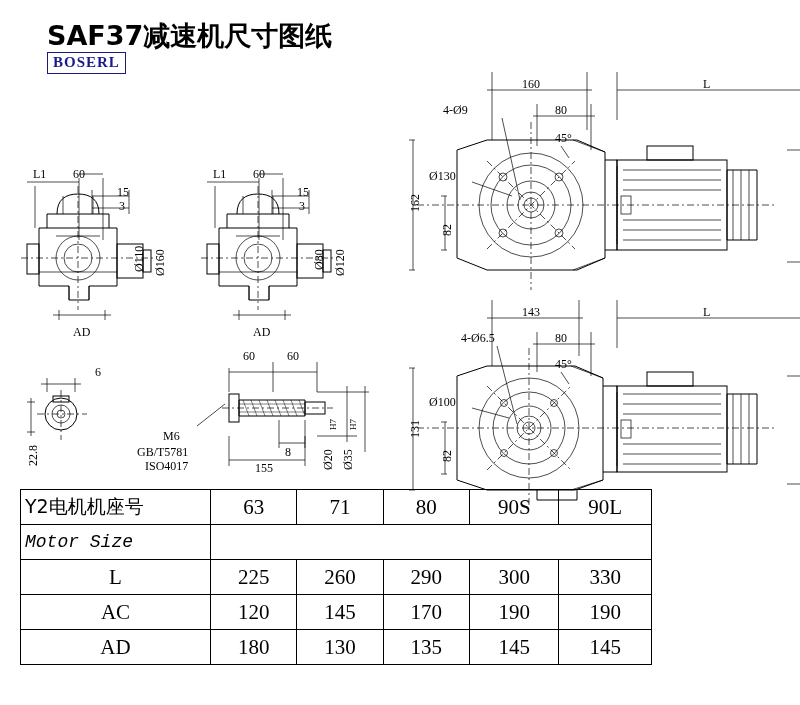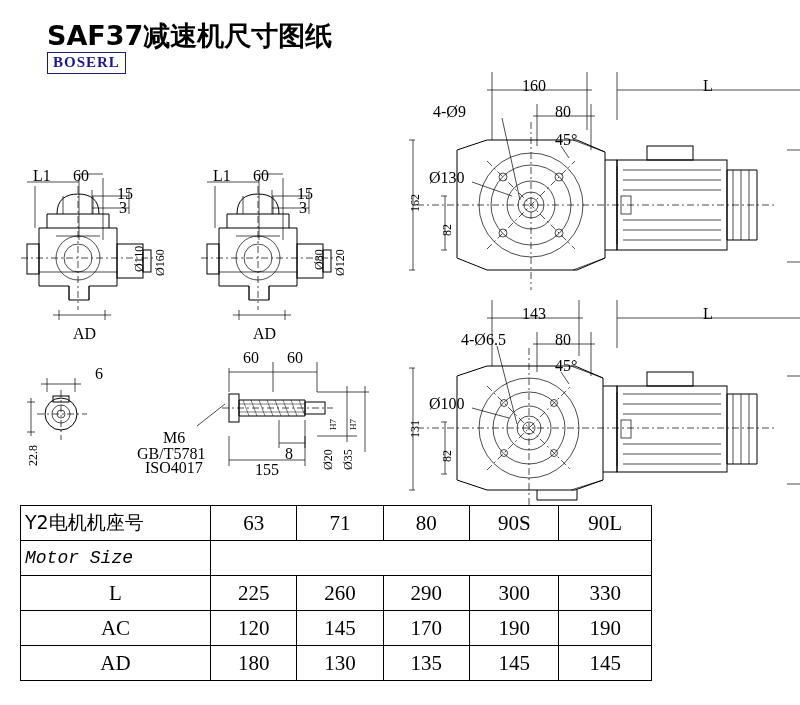--- a/index.html
+++ b/index.html
@@ -40,21 +40,21 @@
     font-size: 15px;
     font-weight: bold;
     color: #1a1a8c;
     font-family: "Liberation Serif", serif;
     letter-spacing: 1px;
   }
 
   
   .lbl {
     position: absolute;
-    font-size: 16px;
+    font-size: 12px;
     font-family: "Liberation Serif", serif;
     white-space: nowrap;
     line-height: 1;
   }
   .vert {
     position: absolute;
     font-size: 12px;
     font-family: "Liberation Serif", serif;
     white-space: nowrap;
     transform-origin: 0 0;
@@ -67,21 +67,21 @@
   svg .dash {
     stroke: #000; stroke-width: 0.7; fill: none;
     stroke-dasharray: 7 3 2 3;
   }
   svg .hatch { stroke: #000; stroke-width: 0.5; fill: none; }
 
   
   .spec-table {
     position: absolute;
     left: 3px;
-    top: 505px;
+    top: 489px;
     width: 632px;
     border-collapse: collapse;
     font-family: "Liberation Serif", serif;
   }
   .spec-table td {
     border: 1px solid #000;
     text-align: center;
     font-size: 21px;
     height: 34px;
     padding: 0;
@@ -374,21 +374,21 @@
     </g>
     <g class="dash">
       <line x1="514" y1="122" x2="514" y2="290"></line>
       <line x1="400" y1="205" x2="760" y2="205"></line>
       <line x1="470" y1="161" x2="558" y2="249"></line>
       <line x1="470" y1="249" x2="558" y2="161"></line>
     </g>
   </svg>
   <div class="lbl" style="left:505px; top:78px;">160</div>
   <div class="lbl" style="left:686px; top:78px;">L</div>
-  <div class="lbl" style="left:416px; top:104px;">4-Ø9</div>
+  <div class="lbl" style="left:426px; top:104px;">4-Ø9</div>
   <div class="lbl" style="left:538px; top:104px;">80</div>
   <div class="lbl" style="left:538px; top:132px;">45°</div>
   <div class="lbl" style="left:412px; top:170px;font-family:Liberation Serif, serif;">Ø130</div>
   <div class="vert" style="left:392px; top:212px;">162</div>
   <div class="vert" style="left:424px; top:236px;">82</div>
   <div class="vert" style="left:790px; top:214px;">AC</div>
 
   <svg width="800" height="705">
     <g class="thin">
       <line x1="475" y1="300" x2="475" y2="366"></line>

